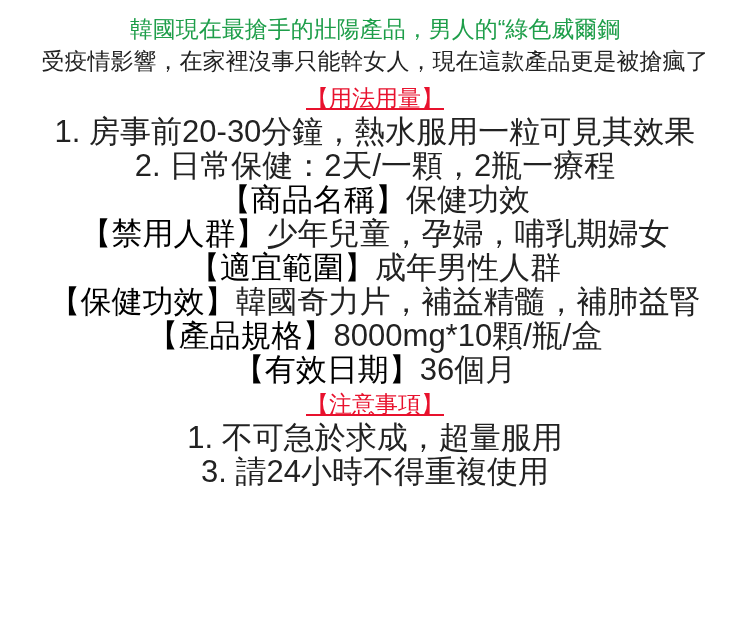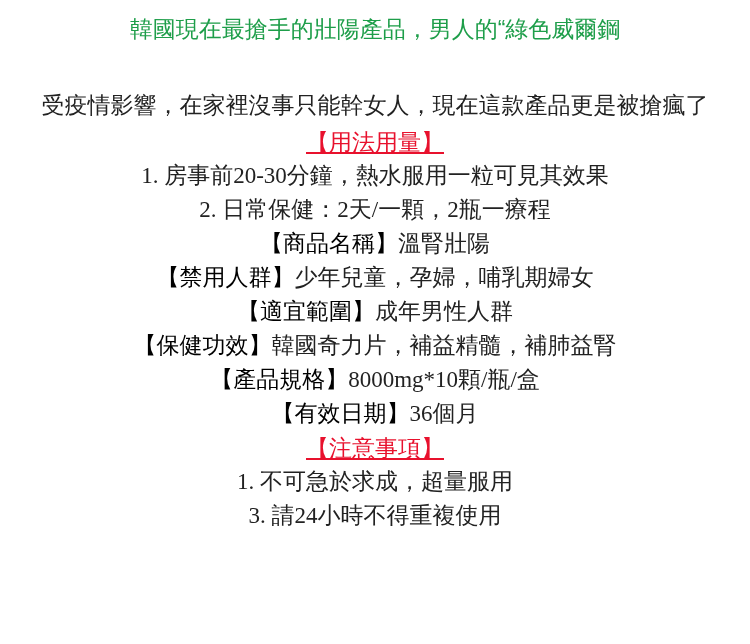--- a/index.html
+++ b/index.html
@@ -45,32 +45,30 @@
   .heading {
     text-align: center;
     font-size: 23px;
     line-height: 34px;
     color: #e8112d;
     width: 100%;
     text-decoration: underline;
   }
   .body-line {
     text-align: center;
-    font-size: 23px;
+    font-size: 31px;
     line-height: 34px;
     width: 100%;
     color: #222222;
-    font-family: Liberation Serif, serif;
   }
   .wrap-block {
     width: 100%;
     text-align: center;
     font-size: 23px;
     line-height: 32px;
-    margin-top: 44px;
   }
 </style>
 </head>
 <body>
 
 <div class="page">
 
   <div class="line title">
     <span class="green">韓國現在最搶手的壯陽產品，男人的“綠色威爾鋼</span>
   </div>
@@ -78,21 +76,21 @@
   <div class="wrap-block">受疫情影響，在家裡沒事只能幹女人，現在這款產品更是被搶瘋了</div>
 
   <div class="spacer-sm"></div>
 
   <div class="heading">【用法用量】</div>
 
   <div class="body-line">1. 房事前20-30分鐘，熱水服用一粒可見其效果</div>
   <div class="body-line">2. 日常保健：2天/一顆，2瓶一療程</div>
 
   <div class="body-line">
-    <span class="tag">【商品名稱】</span><span>溫腎壯陽</span>
+    <span class="tag">【商品名稱】</span><span>保健功效</span>
   </div>
 
   <div class="body-line">
     <span class="tag">【禁用人群】</span><span>少年兒童，孕婦，哺乳期婦女</span>
   </div>
 
   <div class="body-line">
     <span class="tag">【適宜範圍】</span><span>成年男性人群</span>
   </div>
 

